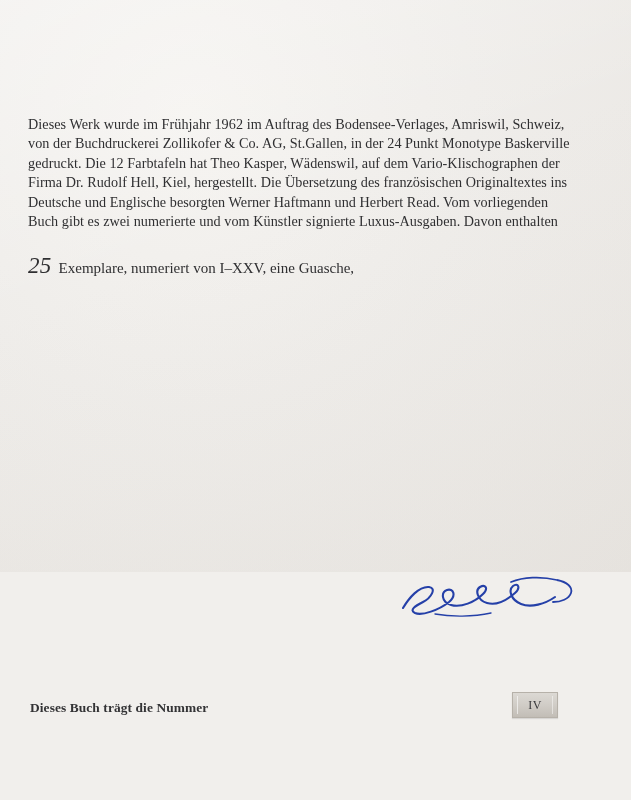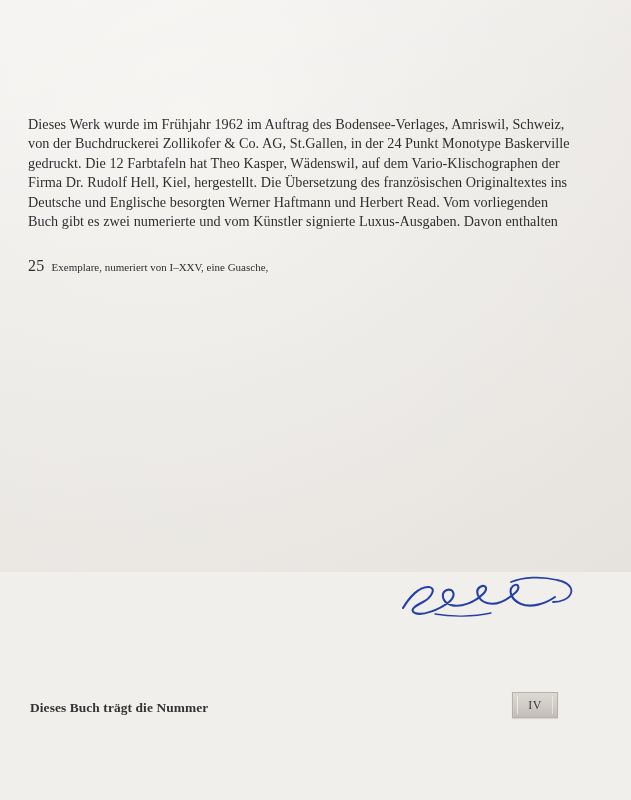--- a/index.html
+++ b/index.html
@@ -47,28 +47,29 @@
     left: 28px;
     top: 255px;
     width: 545px;
   }
   .edition-line {
     display: flex;
     align-items: baseline;
     margin-bottom: 16px;
   }
   .edition-num {
-    font-size: 16px;
+    font-size: 23px;
     line-height: 22px;
     color: #2f2f31;
     margin-right: 7px;
     letter-spacing: 0.3px;
+    font-style: italic;
   }
   .edition-text {
-    font-size: 11px;
+    font-size: 15px;
     line-height: 20px;
     color: #2f2f31;
   }
   .signature {
     position: absolute;
     left: 395px;
     top: 560px;
     width: 200px;
     height: 70px;
   }

